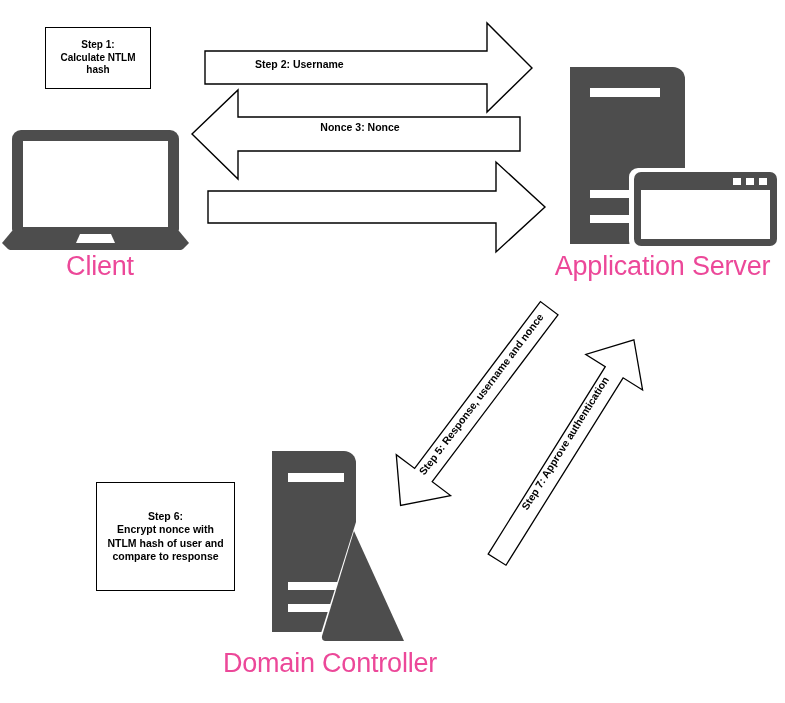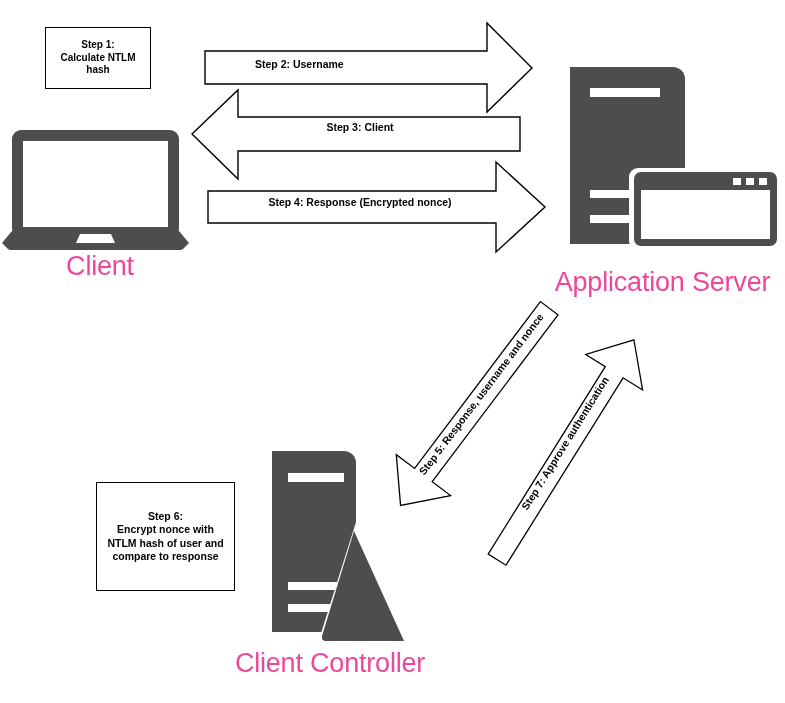--- a/index.html
+++ b/index.html
@@ -51,21 +51,21 @@
   .node-label {
     position: absolute;
     font-size: 27px;
     font-weight: 400;
     color: #ec4899;
     letter-spacing: -0.2px;
     white-space: nowrap;
     text-align: center;
   }
   #label-client  { left: 0px;   top: 251px; width: 200px; }
-  #label-appsrv  { left: 540px; top: 251px; width: 245px; margin-top: 16px; }
+  #label-appsrv  { left: 540px; top: 251px; width: 245px; }
   #label-dc      { left: 185px; top: 648px; width: 290px; }
 
   .arrow-text {
     position: absolute;
     font-size: 10.5px;
     font-weight: bold;
     color: #000000;
     white-space: nowrap;
     transform-origin: 50% 50%;
   }
@@ -156,27 +156,26 @@
 Calculate NTLM
 hash</div>
 
   <div class="step-box" id="step6-box">Step 6:
 Encrypt nonce with
 NTLM hash of user and
 compare to response</div>
 
   <div class="arrow-text" id="t-step2">Step 2: Username</div>
 
-  <div class="arrow-text" id="t-step3">Step 3: Client</div>
+  <div class="arrow-text" id="t-step3">Nonce 3: Nonce</div>
 
-  <div class="arrow-text" id="t-step4">Step 4: Response (Encrypted nonce)</div>
 
   <div class="arrow-text" id="t-step5">Step 5: Response, username and nonce</div>
 
   <div class="arrow-text" id="t-step7">Step 7: Approve authentication</div>
 
   <div class="node-label" id="label-client">Client</div>
 
   <div class="node-label" id="label-appsrv">Application Server</div>
 
-  <div class="node-label" id="label-dc">Client Controller</div>
+  <div class="node-label" id="label-dc">Domain Controller</div>
 
 </div>
 
 </body></html>

